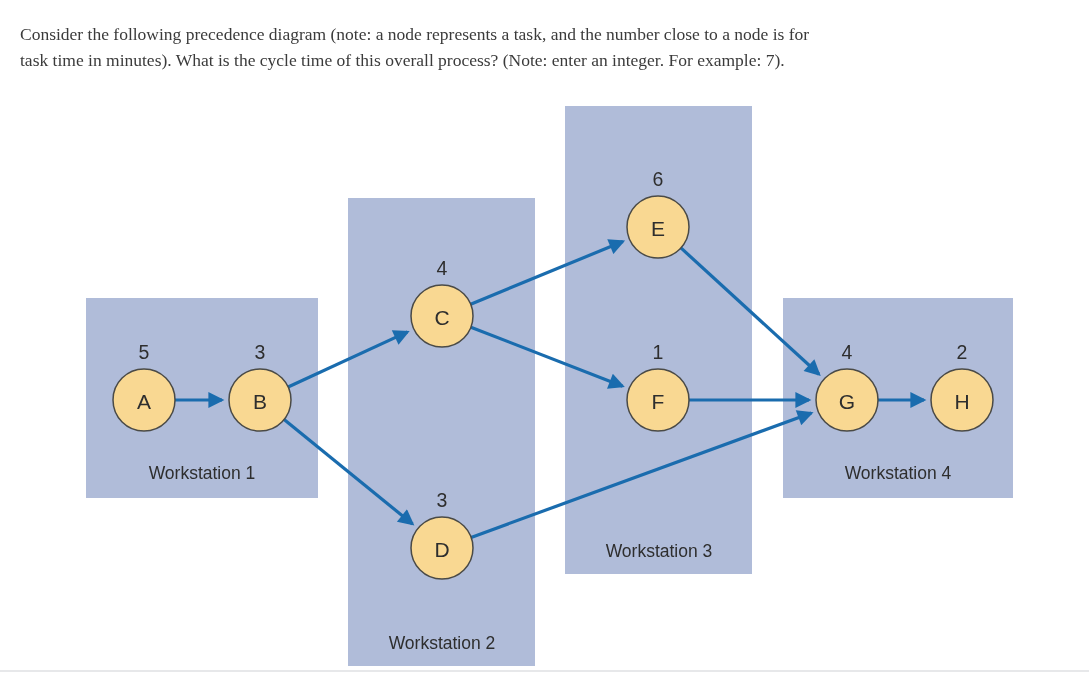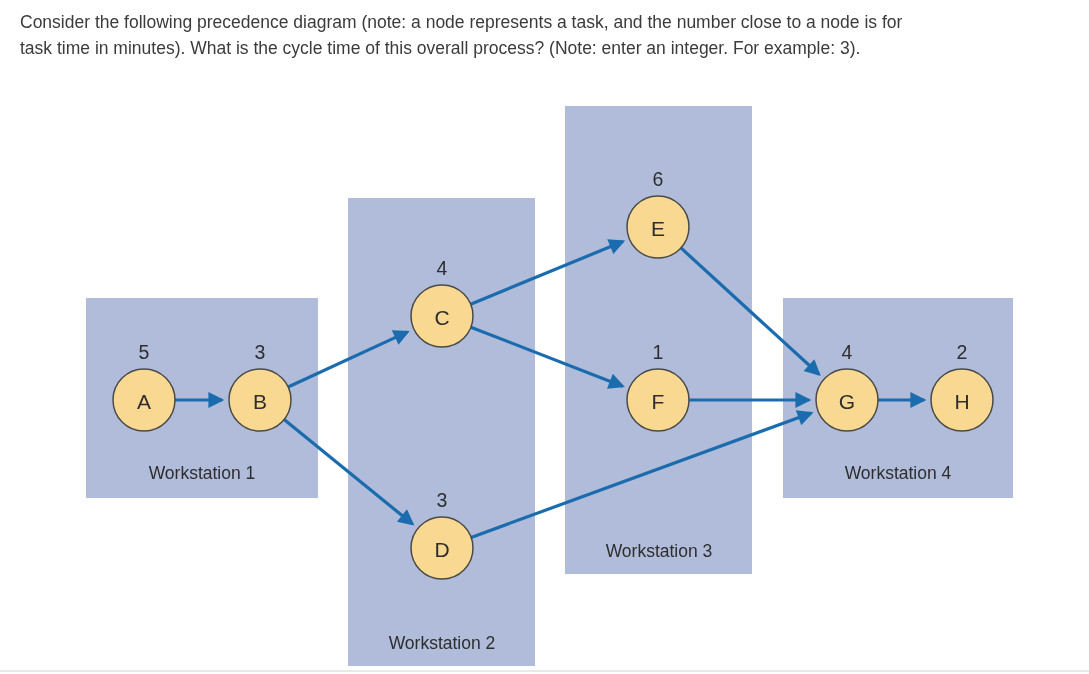--- a/index.html
+++ b/index.html
@@ -11,25 +11,26 @@
   .page {
     position: relative;
     width: 1089px;
     height: 674px;
     background: var(--background, #ffffff);
     overflow: hidden;
   }
   .question {
     position: absolute;
     left: 20px;
-    top: 9px;
+    top: 21px;
     width: 1060px;
     font-size: 17.5px;
     line-height: 26px;
     color: var(--question-text, #3b3b3b);
+    font-family: Liberation Serif, serif;
   }
   svg.diagram {
     position: absolute;
     left: 0;
     top: 0;
   }
   .ws-rect   { fill: var(--box-fill, #b0bcd9); }
   .ws-label  {
     font-family: "Liberation Sans", sans-serif;
     font-size: 17.5px;
@@ -66,21 +67,21 @@
     background: var(--bottom-rule, #e7e8ea);
   }
 </style>
 </head>
 <body>
 
 <div class="page">
 
   <div class="question">
     <div>Consider the following precedence diagram (note: a node represents a task, and the number close to a node is for</div>
-    <div>task time in minutes). What is the cycle time of this overall process? (Note: enter an integer. For example: 3).</div>
+    <div>task time in minutes). What is the cycle time of this overall process? (Note: enter an integer. For example: 7).</div>
   </div>
 
   <svg class="diagram" width="1089" height="674" viewBox="0 0 1089 674">
     <defs>
       <marker id="arrowhead" viewBox="0 0 10 10" refX="8.5" refY="5" markerWidth="6" markerHeight="5" orient="auto-start-reverse">
         <path d="M 0 0 L 10 5 L 0 10 z" class="arrow-head"></path>
       </marker>
     </defs>
     <g id="layer-boxes">
         <rect x="86" y="298" width="232" height="200" class="ws-rect"></rect>

